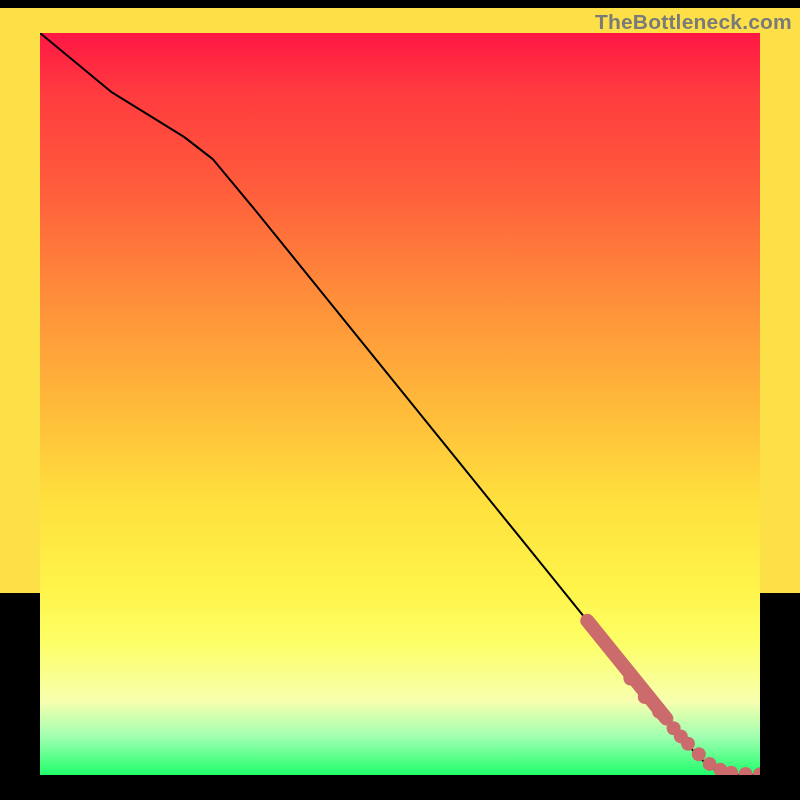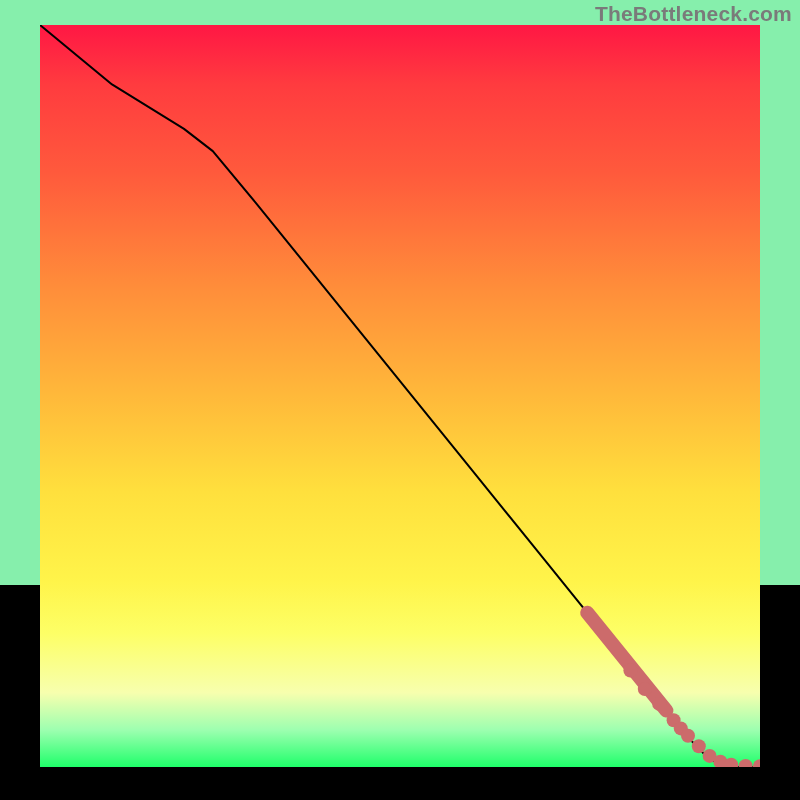--- a/index.html
+++ b/index.html
@@ -8,21 +8,22 @@
     width: 800px;
     height: 800px;
     overflow: hidden;
     background: #000;
     font-family: Arial, Helvetica, sans-serif;
   }
   .frame {
     position: relative;
     width: 800px;
     height: 585px;
-    background: #86efac;
+    background: #fde047;
+    margin-top: 8px;
   }
   .plot-area {
     position: absolute;
     left: 40px;
     top: 25px;
     width: 720px;
     height: 742px;
     
     background: linear-gradient(
       to bottom,

